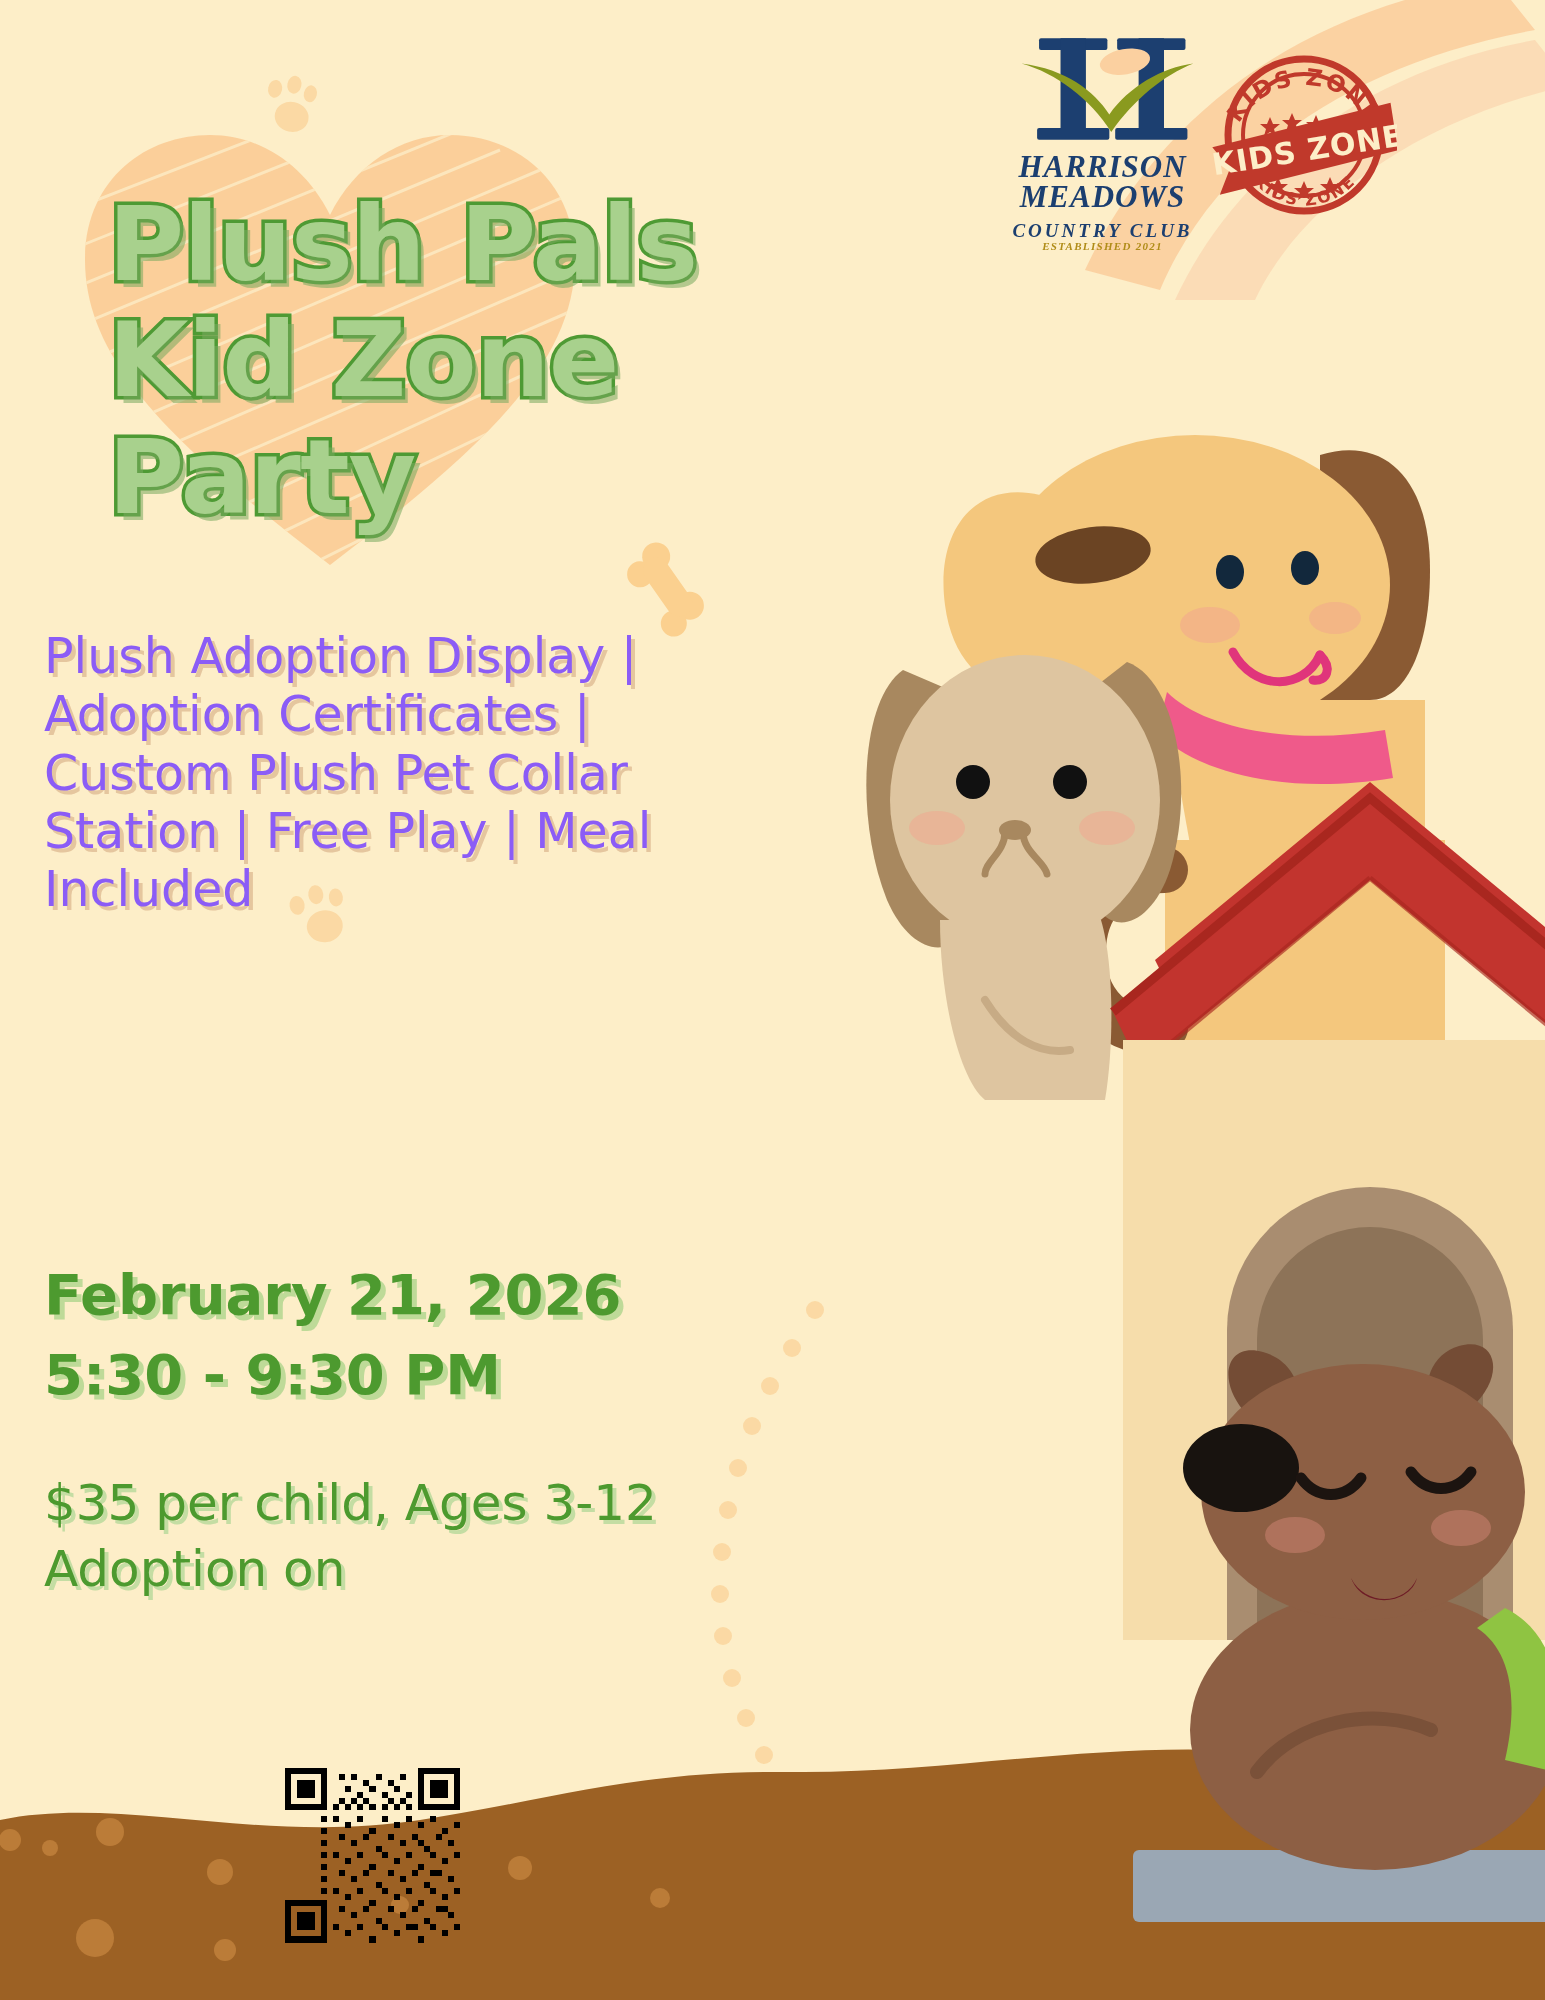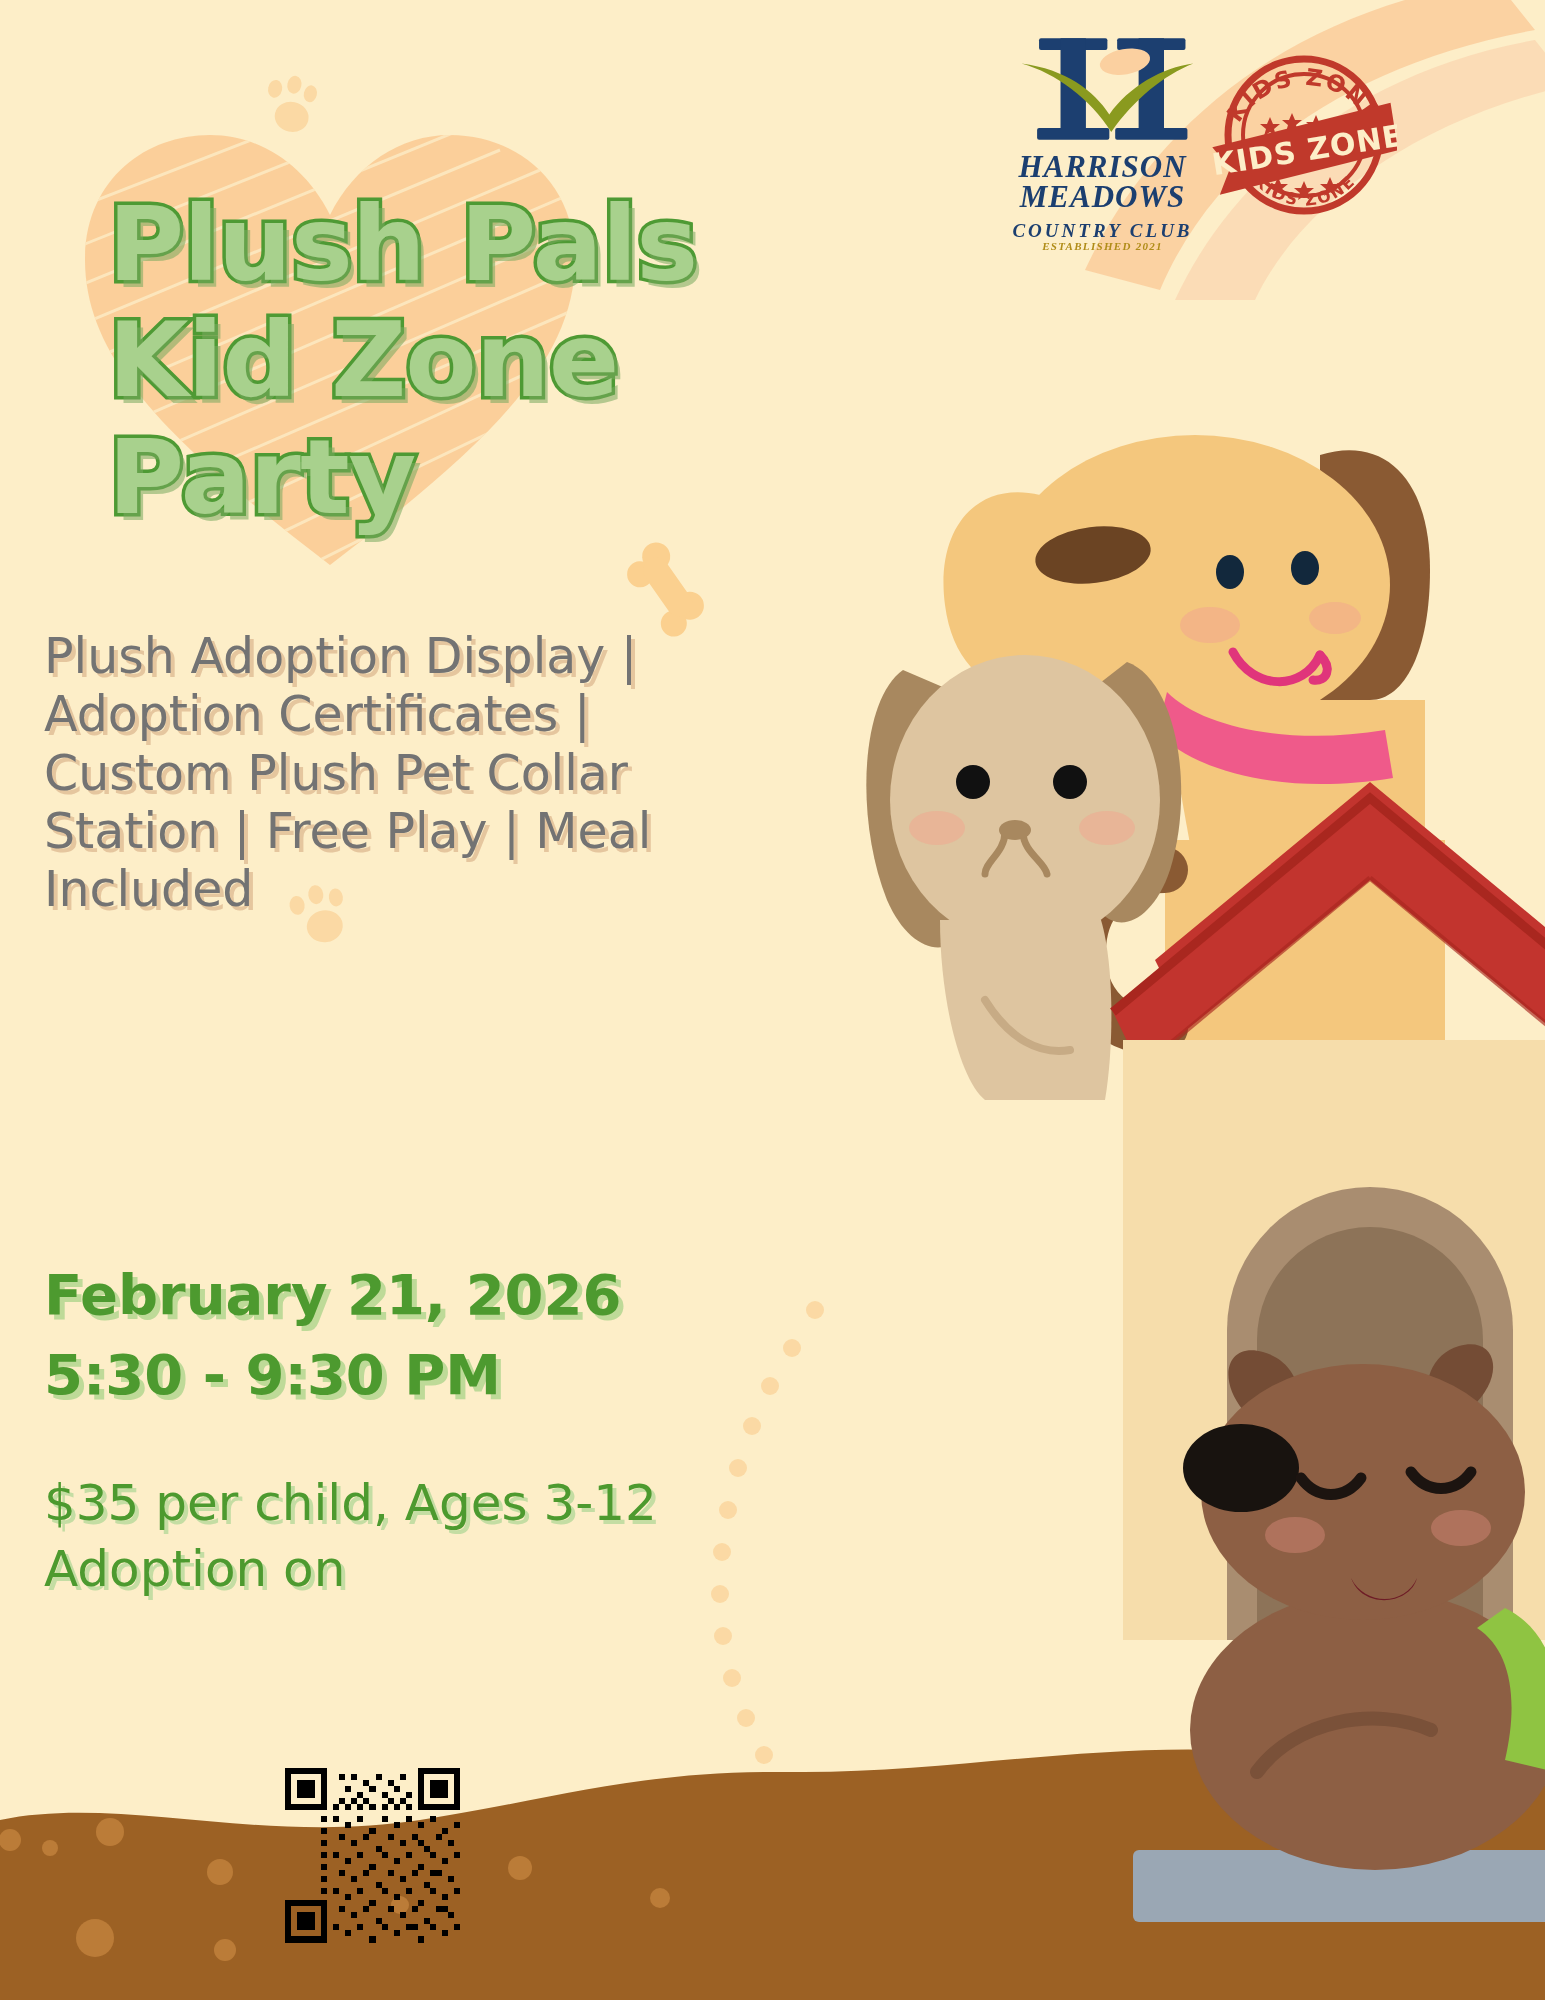--- a/index.html
+++ b/index.html
@@ -60,21 +60,21 @@
     paint-order:stroke fill;
     letter-spacing:-1px;
     text-shadow:6px 7px 0 rgba(120,170,95,0.55);
   }
   .headline span{display:block;}
 
   
   .features{
     position:absolute;left:44px;top:628px;width:660px;
     font-family:"DejaVu Sans", sans-serif;
-    font-size:49px;line-height:1.19;color:#737373;font-weight:400;
+    font-size:49px;line-height:1.19;color:#8b5cf6;font-weight:400;
     text-shadow:4px 4px 0 rgba(225,190,150,0.85);
   }
 
   
   .date-block{
     position:absolute;left:44px;top:1255px;width:700px;
     font-family:"DejaVu Sans", sans-serif;
     font-weight:700;font-size:56px;line-height:1.42;color:#4d9a2f;
     text-shadow:5px 5px 0 rgba(186,216,150,0.95);
   }

